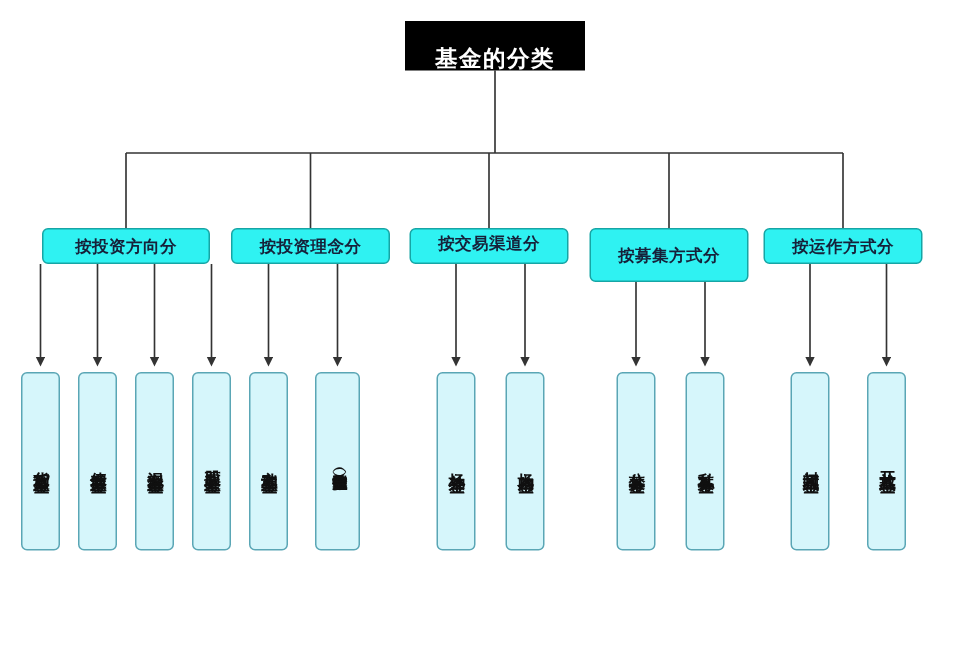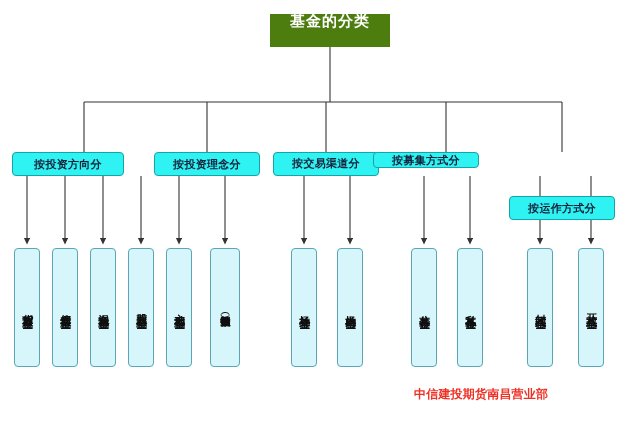--- a/index.html
+++ b/index.html
@@ -31,23 +31,23 @@
     pointer-events: none;
   }
 
   
   .root-box {
     position: absolute;
     left: 270px;
     top: 14px;
     width: 120px;
     height: 33px;
-    background: #4d7c0f;
+    background: #000000;
     display: flex;
-    align-items: flex-start;
+    align-items: flex-end;
     justify-content: center;
   }
   .root-box .root-label {
     color: #ffffff;
     font-size: 15px;
     font-weight: bold;
     letter-spacing: 1px;
     line-height: 1;
   }
 
@@ -146,33 +146,33 @@
         <line x1="540" y1="176" x2="540" y2="241" marker-end="url(#arrowhead)"></line>
         <line x1="591" y1="176" x2="591" y2="241" marker-end="url(#arrowhead)"></line>
       </g>
   </svg>
 
   <div class="root-box">
     <span class="root-label">基金的分类</span>
   </div>
 
   <div id="category-layer">
-      <div class="cat-box" style="left: 12px; top: 152px; width: 112px; height: 24px; text-align: center;">
+      <div class="cat-box" style="left: 28px; top: 152px; width: 112px; height: 24px; text-align: center;">
         <span class="cat-label">按投资方向分</span>
       </div>
       <div class="cat-box" style="left: 154px; top: 152px; width: 106px; height: 24px; text-align: right;">
         <span class="cat-label">按投资理念分</span>
       </div>
       <div class="cat-box" style="left: 273px; top: 152px; width: 106px; height: 24px; font-family: Liberation Mono, monospace;">
         <span class="cat-label">按交易渠道分</span>
       </div>
-      <div class="cat-box" style="left: 373px; top: 152px; width: 106px; height: 16px;">
+      <div class="cat-box" style="left: 393px; top: 152px; width: 106px; height: 36px;">
         <span class="cat-label">按募集方式分</span>
       </div>
-      <div class="cat-box" style="left: 509px; top: 152px; width: 106px; height: 24px; margin-top: 44px;">
+      <div class="cat-box" style="left: 509px; top: 152px; width: 106px; height: 24px;">
         <span class="cat-label">按运作方式分</span>
       </div>
     </div>
   <div id="leaf-layer">
       <div class="leaf-box" style="left: 14px; top: 248px; width: 26px; height: 119px;">
         <span class="leaf-label">货币型基金</span>
       </div>
       <div class="leaf-box" style="left: 52px; top: 248px; width: 26px; height: 119px;">
         <span class="leaf-label">债券型基金</span>
       </div>
@@ -201,15 +201,14 @@
         <span class="leaf-label">私募基金</span>
       </div>
       <div class="leaf-box" style="left: 527px; top: 248px; width: 26px; height: 119px;">
         <span class="leaf-label">封闭式基金</span>
       </div>
       <div class="leaf-box" style="left: 578px; top: 248px; width: 26px; height: 119px;">
         <span class="leaf-label">开放式基金</span>
       </div>
     </div>
 
-  <div class="credit">中信建投期货南昌营业部</div>
 
 </div>
 
 </body></html>

